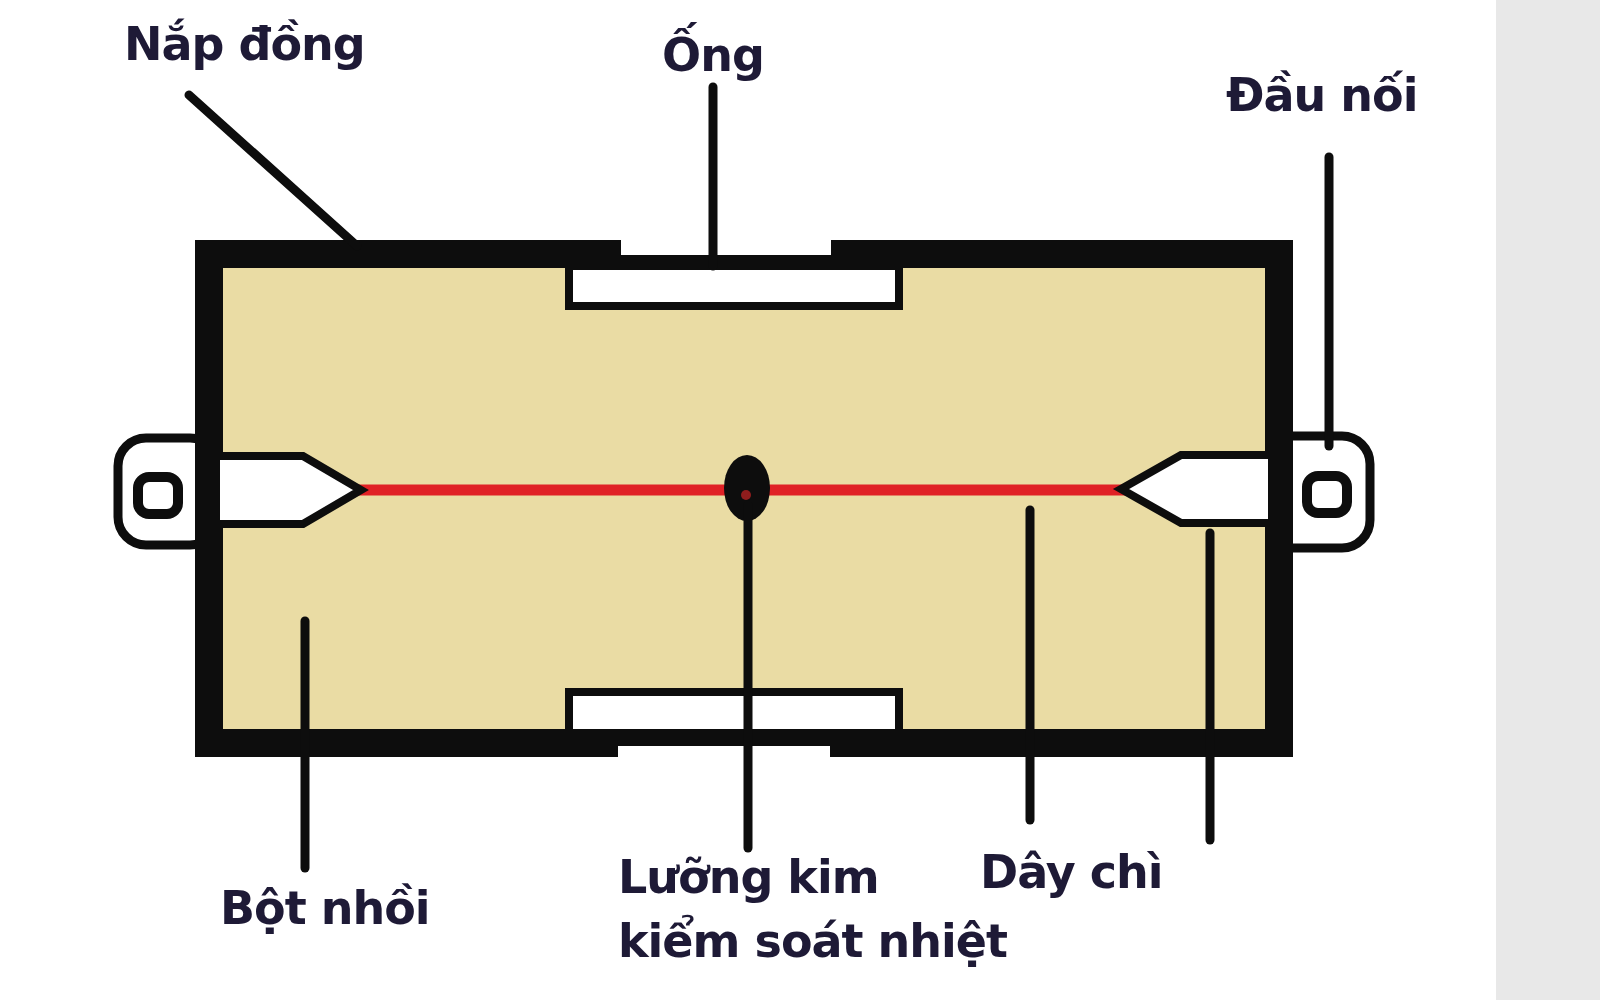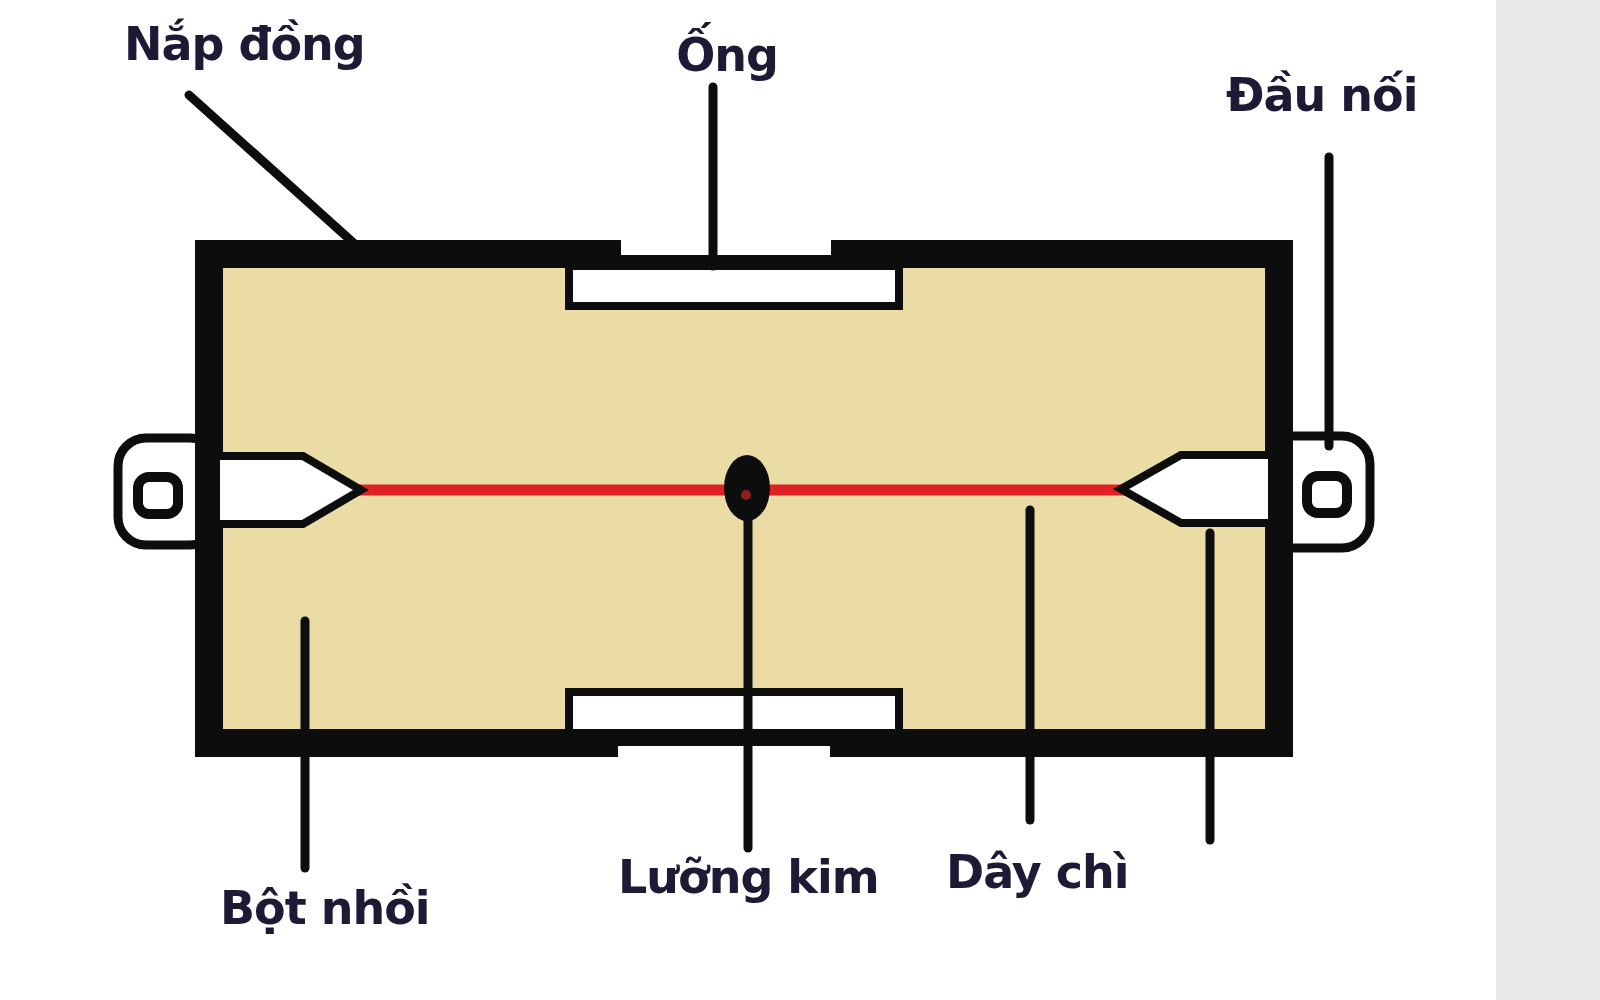--- a/index.html
+++ b/index.html
@@ -28,21 +28,21 @@
   .label{
     position:absolute;
     color:var(--label-text);
     font-weight:bold;
     font-size:46px;
     line-height:1;
     letter-spacing:-1px;
     white-space:nowrap;
   }
   .label.two-line{line-height:64px;}
-  .label.centered{text-align:right;}
+  .label.centered{text-align:center;}
   .label span{display:block;}
 </style>
 </head>
 <body>
 
 <div class="stage">
 
   <svg class="diagram-svg" width="1600" height="1000" viewBox="0 0 1600 1000">
 
     <g>
@@ -83,18 +83,19 @@
   <div class="label" style="left:124px;top:21px;">Nắp đồng</div>
 
   <div class="label centered" style="left:648px;top:32px;width:130px;">Ống</div>
 
   <div class="label" style="left:1226px;top:72px;">Đầu nối</div>
 
   <div class="label" style="left:220px;top:885px;">Bột nhồi</div>
 
   <div class="label two-line" style="left:590px;top:845px;margin-left:28px;">
     <span>Lưỡng kim</span>
+    <span>kiểm soát nhiệt</span>
   </div>
 
-  <div class="label" style="left:946px;top:849px;">Dây chì</div>
+  <div class="label" style="left:980px;top:849px;">Dây chì</div>
 
 
 </div>
 
 </body></html>

